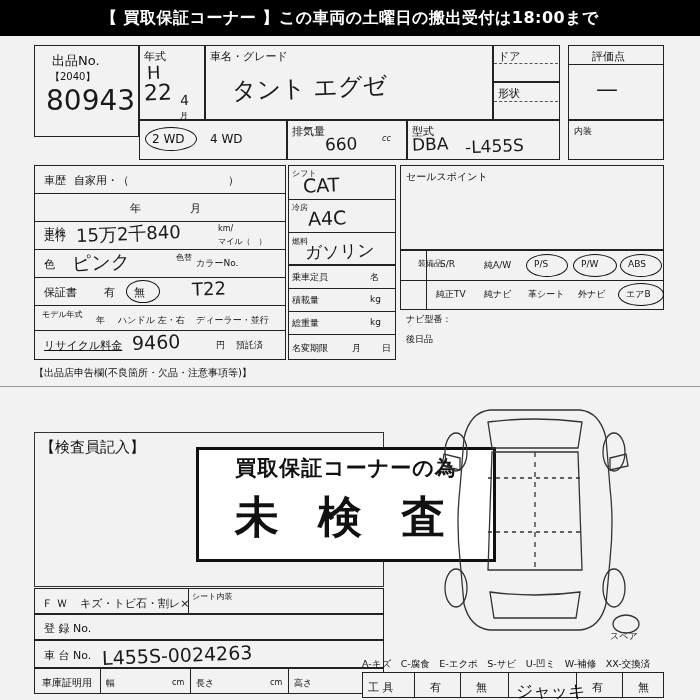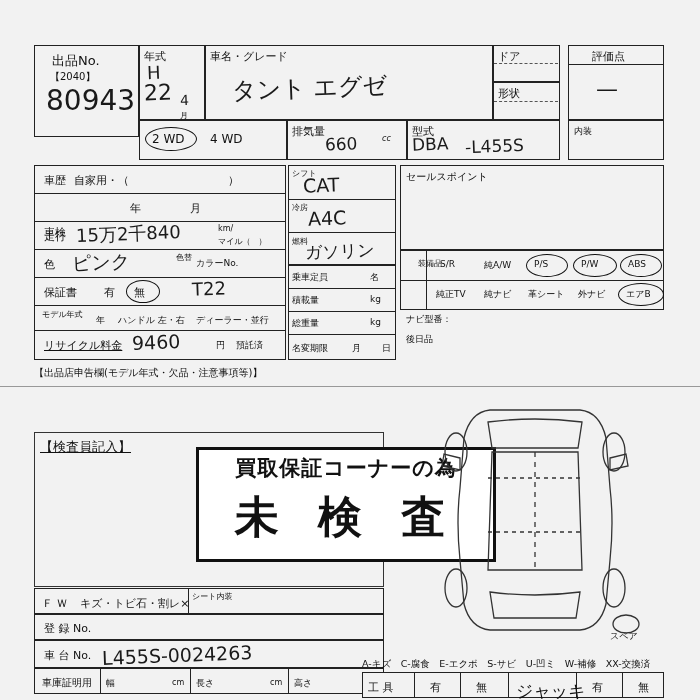--- a/index.html
+++ b/index.html
@@ -57,20 +57,23 @@
   
   .car-wrap{position:absolute;left:430px;top:392px;width:250px;height:250px;}
   
   .legend{font-size:9.5px;white-space:nowrap;}
 </style>
 </head>
 <body>
 
 <div class="sheet">
 
+  <div class="header-band">
+    <span>【 買取保証コーナー 】この車両の土曜日の搬出受付は18:00まで</span>
+  </div>
 
   <div class="bx" style="left:34px;top:45px;width:105px;height:92px;"></div>
   <div class="lbl" style="left:52px;top:52px;font-size:13px;">出品No.</div>
   <div class="lbl" style="left:50px;top:70px;font-size:10px;">【2040】</div>
   <div class="hand" style="left:46px;top:84px;font-size:28px;transform:rotate(0deg);">80943</div>
 
   <div class="bx" style="left:139px;top:45px;width:66px;height:75px;"></div>
   <div class="lbl" style="left:144px;top:49px;">年式</div>
   <div class="hand mid" style="left:147px;top:62px;">H</div>
   <div class="hand big" style="left:144px;top:80px;">22</div>
@@ -145,21 +148,21 @@
   <div class="lbl xs" style="left:42px;top:310px;line-height:10px;">モデル年式</div>
   <div class="lbl sm" style="left:96px;top:314px;">年</div>
   <div class="lbl sm" style="left:118px;top:314px;">ハンドル 左・右</div>
   <div class="lbl sm" style="left:196px;top:314px;">ディーラー・並行</div>
 
   <div class="lbl" style="left:44px;top:338px;text-decoration:underline;">リサイクル料金</div>
   <div class="hand" style="left:132px;top:331px;font-size:19px;">9460</div>
   <div class="lbl sm" style="left:216px;top:339px;">円</div>
   <div class="lbl sm" style="left:236px;top:339px;">預託済</div>
 
-  <div class="lbl" style="left:34px;top:366px;font-size:10px;">【出品店申告欄(モデル年式・欠品・注意事項等)】</div>
+  <div class="lbl" style="left:34px;top:366px;font-size:10px;">【出品店申告欄(不良箇所・欠品・注意事項等)】</div>
 
   <div class="bx" style="left:288px;top:165px;width:108px;height:100px;"></div>
   <div class="hline" style="left:289px;top:199px;width:106px;"></div>
   <div class="hline" style="left:289px;top:232px;width:106px;"></div>
   <div class="lbl xs" style="left:292px;top:168px;">シフト</div>
   <div class="hand" style="left:303px;top:174px;font-size:19px;">CAT</div>
   <div class="lbl xs" style="left:292px;top:202px;">冷房</div>
   <div class="hand" style="left:308px;top:207px;font-size:19px;">A4C</div>
   <div class="lbl xs" style="left:292px;top:236px;">燃料</div>
   <div class="hand" style="left:305px;top:240px;font-size:17px;">ガソリン</div>
@@ -201,21 +204,21 @@
   <div class="lbl sm" style="left:578px;top:288px;">外ナビ</div>
   <div class="lbl sm" style="left:626px;top:288px;">エアB</div>
   <div class="ellipse" style="left:618px;top:283px;width:44px;height:21px;"></div>
 
   <div class="lbl sm" style="left:406px;top:313px;">ナビ型番：</div>
   <div class="lbl sm" style="left:406px;top:333px;">後日品</div>
 
   <div class="hline" style="left:0px;top:386px;width:700px;border-top:1px solid #999;"></div>
 
   <div class="bx" style="left:34px;top:432px;width:350px;height:155px;border:1px solid #333;"></div>
-  <div class="lbl" style="left:40px;top:438px;font-size:13px;text-decoration:underline;">【検査員記入】</div>
+  <div class="lbl" style="left:40px;top:438px;font-size:15px;">【検査員記入】</div>
 
   <div class="stamp">
     <div class="s1">買取保証コーナーの為</div>
     <div class="s2">未 検 査</div>
   </div>
 
   <div class="car-wrap">
     <svg width="250" height="250" viewBox="0 0 250 250">
       <g fill="none" stroke="#333" stroke-width="1.3">
 

